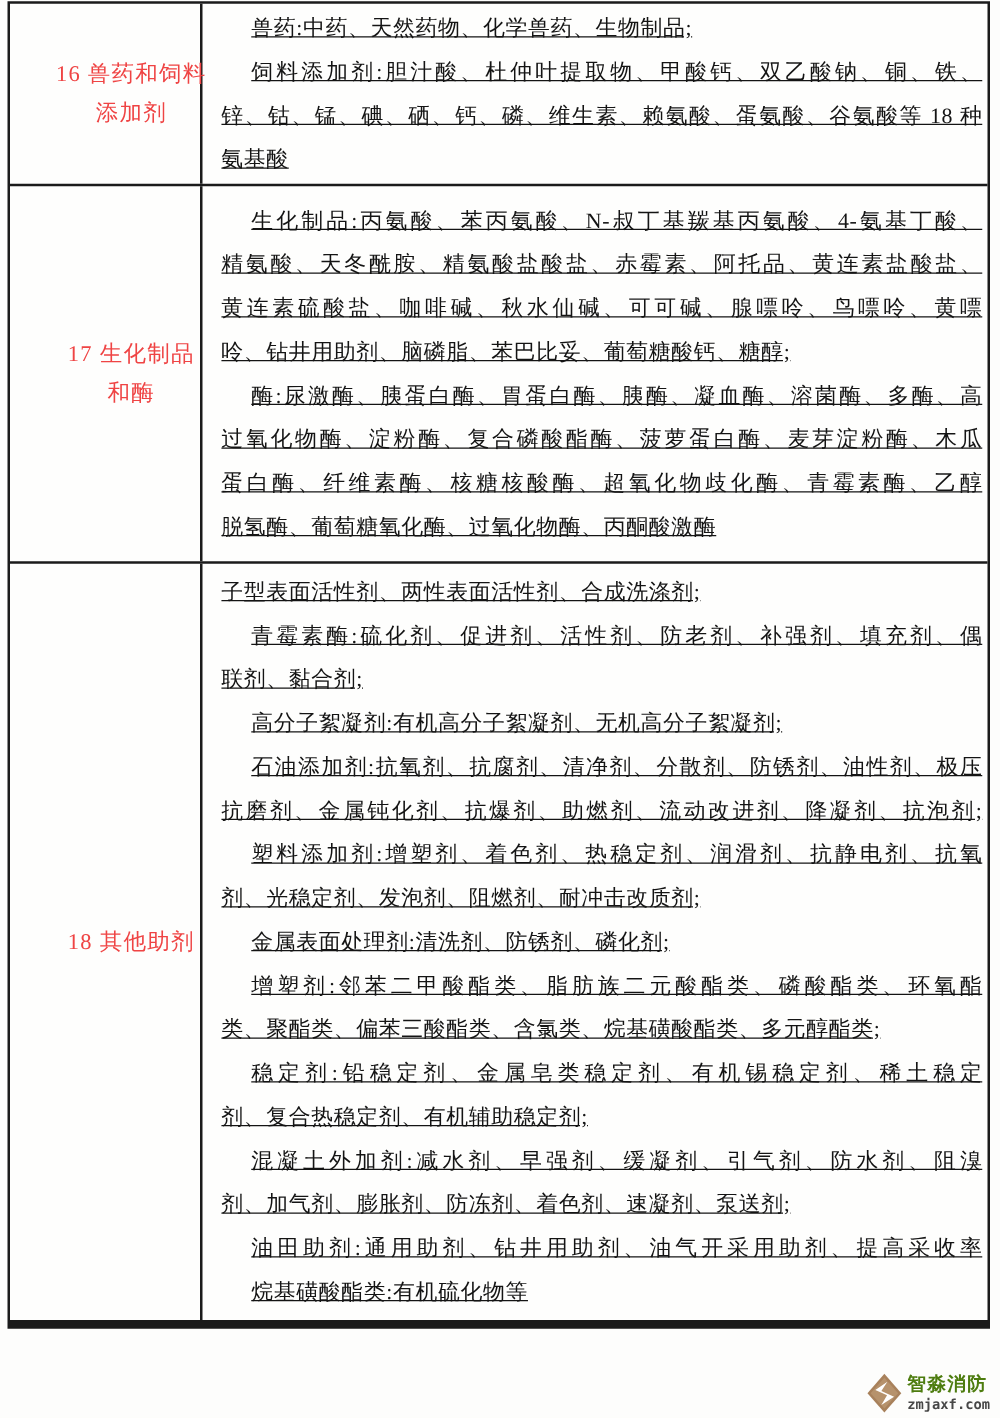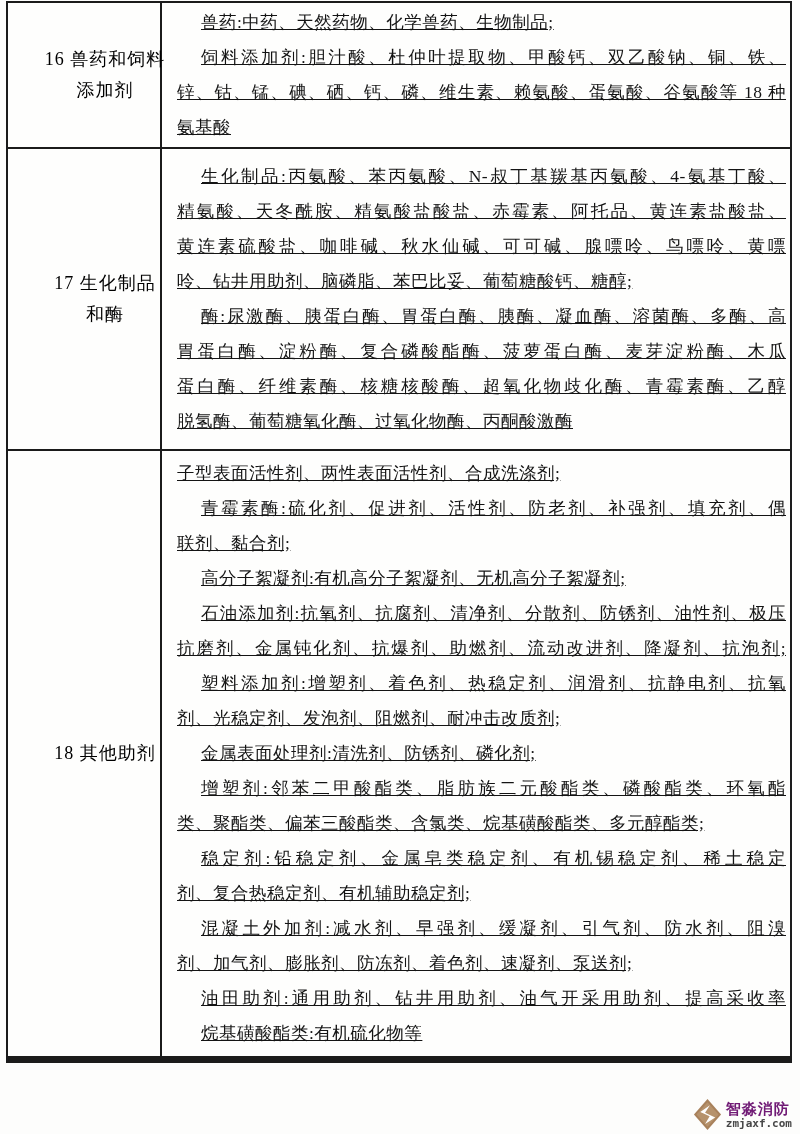--- a/index.html
+++ b/index.html
@@ -23,21 +23,21 @@
   .trow + .trow{border-top:2px solid #1b1b1b;}
 
   .cat{
     flex:0 0 152px;width:152px;
     border-right:2px solid #1b1b1b;
     display:flex;flex-direction:column;
     justify-content:center;align-items:center;
     text-align:center;
   }
   .cat .cl{
-    font-size:18px;line-height:31px;color:#000000;
+    font-size:18px;line-height:31px;color:#ef4444;
     letter-spacing:1px;white-space:nowrap;margin-left:42px;
   }
 
   .content{flex:1 1 auto;min-width:0;}
   .r16 .content{padding:2px 4px 2px 15px;}
   .r17 .content{padding:10px 4px 10px 15px;}
   .r18 .content{padding:5px 4px 5px 15px;}
 
   .line{
     height:35px;line-height:35px;
@@ -51,22 +51,22 @@
 
   
   .watermark{
     position:absolute;right:8px;bottom:3px;
     display:flex;align-items:center;gap:4px;
     background:transparent;z-index:5;
   }
   .wm-logo{display:block;}
   .wm-text{display:flex;flex-direction:column;justify-content:center;}
   .wm-brand{
-    font-family:Liberation Sans, sans-serif;
-    font-size:15px;font-weight:700;color:#701a75;line-height:17px;
+    font-family:Liberation Serif, serif;
+    font-size:15px;font-weight:700;color:#4d7c0f;line-height:17px;
     letter-spacing:1px;white-space:nowrap;
   }
   .wm-domain{
     font-family:"DejaVu Sans Mono","Liberation Mono",monospace;
     font-size:11px;font-weight:700;color:#474747;line-height:13px;
     white-space:nowrap;
   }
 </style>
 </head>
 <body>
@@ -90,21 +90,21 @@
         <div class="cat">
           <div class="cl">17 生化制品</div>
           <div class="cl">和酶</div>
         </div>
         <div class="content">
           <div class="line ind fill">生化制品:丙氨酸、苯丙氨酸、N-叔丁基羰基丙氨酸、4-氨基丁酸、</div>
           <div class="line fill">精氨酸、天冬酰胺、精氨酸盐酸盐、赤霉素、阿托品、黄连素盐酸盐、</div>
           <div class="line fill">黄连素硫酸盐、咖啡碱、秋水仙碱、可可碱、腺嘌呤、鸟嘌呤、黄嘌</div>
           <div class="line">呤、钻井用助剂、脑磷脂、苯巴比妥、葡萄糖酸钙、糖醇;</div>
           <div class="line ind fill">酶:尿激酶、胰蛋白酶、胃蛋白酶、胰酶、凝血酶、溶菌酶、多酶、高</div>
-          <div class="line fill">胃蛋白酶、淀粉酶、复合磷酸酯酶、菠萝蛋白酶、麦芽淀粉酶、木瓜</div>
+          <div class="line fill">过氧化物酶、淀粉酶、复合磷酸酯酶、菠萝蛋白酶、麦芽淀粉酶、木瓜</div>
           <div class="line fill">蛋白酶、纤维素酶、核糖核酸酶、超氧化物歧化酶、青霉素酶、乙醇</div>
           <div class="line">脱氢酶、葡萄糖氧化酶、过氧化物酶、丙酮酸激酶</div>
         </div>
       </div>
       <div class="trow r18">
         <div class="cat">
           <div class="cl">18 其他助剂</div>
         </div>
         <div class="content">
           <div class="line">子型表面活性剂、两性表面活性剂、合成洗涤剂;</div>

